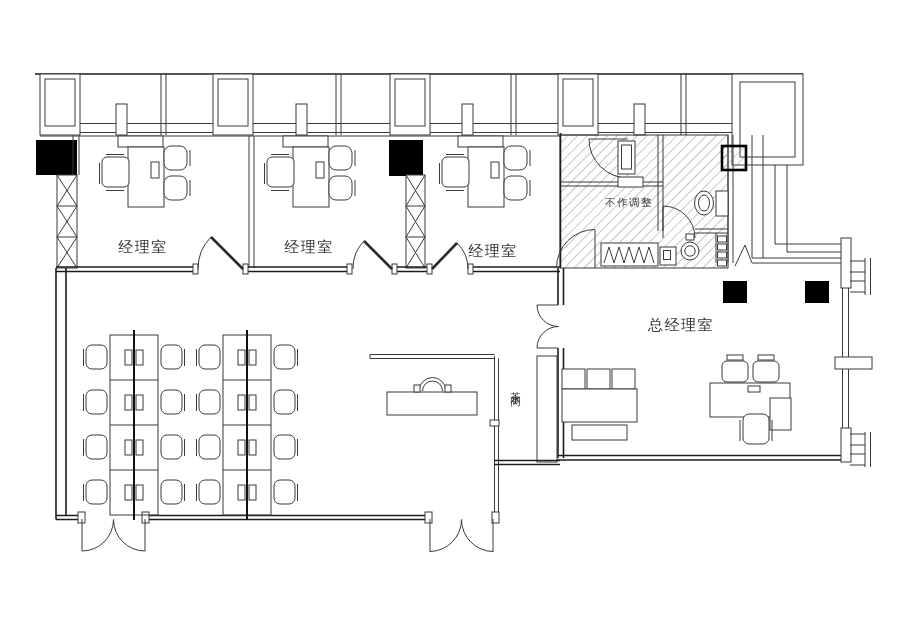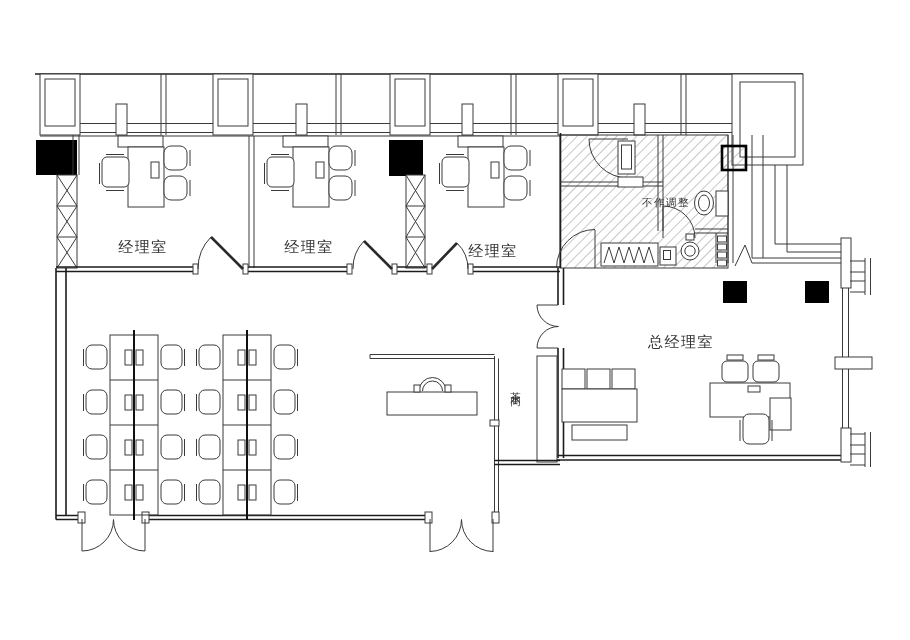--- a/index.html
+++ b/index.html
@@ -267,16 +267,16 @@
         <use href="#wbank"></use>
       </g>
   <g>
         <use href="#wbank" x="113"></use>
       </g>
 </svg>
 
   <div class="lbl c" style="left:118px;top:238px;width:50px">经理室</div>
   <div class="lbl c" style="left:284px;top:238px;width:50px">经理室</div>
   <div class="lbl c" style="left:468px;top:242px;width:50px">经理室</div>
-  <div class="lbl c" style="left:634px;top:196px;width:64px;font-size:10.5px">不作调整</div>
-  <div class="lbl c" style="left:648px;top:333px;width:62px">总经理室</div>
+  <div class="lbl c" style="left:597px;top:196px;width:64px;font-size:10.5px">不作调整</div>
+  <div class="lbl c" style="left:648px;top:316px;width:62px">总经理室</div>
   <div class="lbl v" style="left:509px;top:383px">茶水间</div>
 </div>
 
 </body></html>

